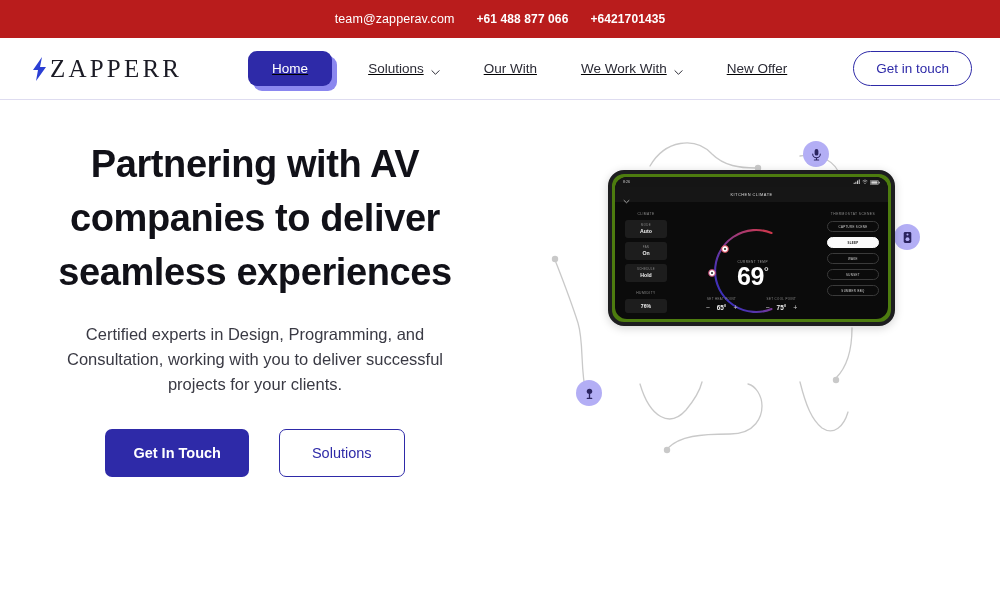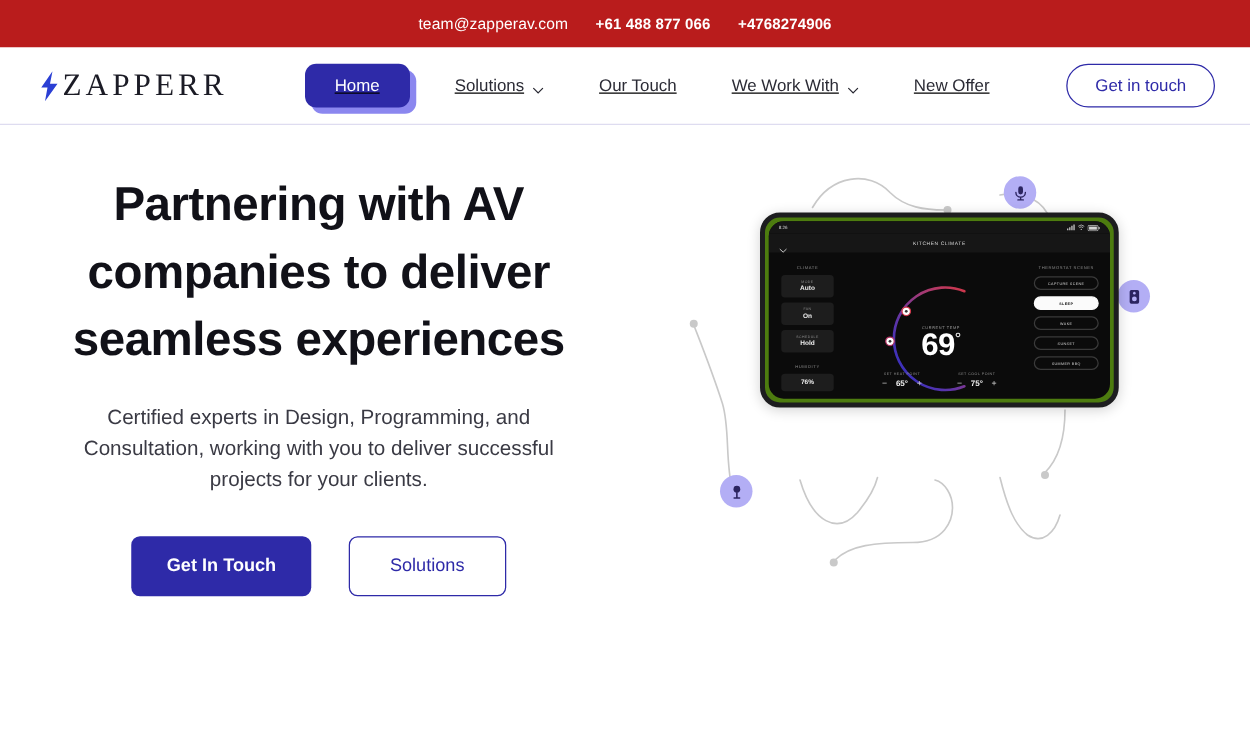--- a/index.html
+++ b/index.html
@@ -264,21 +264,21 @@
   .sp-row { display:flex; align-items:center; justify-content:center; gap:7px; margin-top: 3px; }
   .sp-sign { font-size: 7px; color: #d0d0d0; line-height: 1; }
   .sp-val { font-size: 6.4px; font-weight: 700; color: #f2f2f2; }
 </style>
 </head>
 <body>
 
 <div class="topbar">
   <a href="#">team@zapperav.com</a>
   <span class="phone">+61 488 877 066</span>
-  <span class="phone">+4768274906</span>
+  <span class="phone">+6421701435</span>
 </div>
 
 <div class="nav">
 
   <div class="logo">
     <span class="bolt">
       <svg viewBox="0 0 18 24">
           <path d="M12 0 L3 13 H8 L6 24 L16 10 H10 Z" fill="#2b3fd4"></path>
         </svg>
     </span>
@@ -295,21 +295,21 @@
     <div class="menu-item">
       <span>Solutions</span>
       <span class="caret">
         <svg viewBox="0 0 10 10">
             <path d="M1 3 L5 7 L9 3" fill="none" stroke="#2b2b35" stroke-width="1.1" stroke-linecap="round"></path>
           </svg>
       </span>
     </div>
 
     <div class="menu-item">
-      <span>Our Touch</span>
+      <span>Our With</span>
     </div>
 
     <div class="menu-item">
       <span>We Work With</span>
       <span class="caret">
         <svg viewBox="0 0 10 10">
             <path d="M1 3 L5 7 L9 3" fill="none" stroke="#2b2b35" stroke-width="1.1" stroke-linecap="round"></path>
           </svg>
       </span>
     </div>

